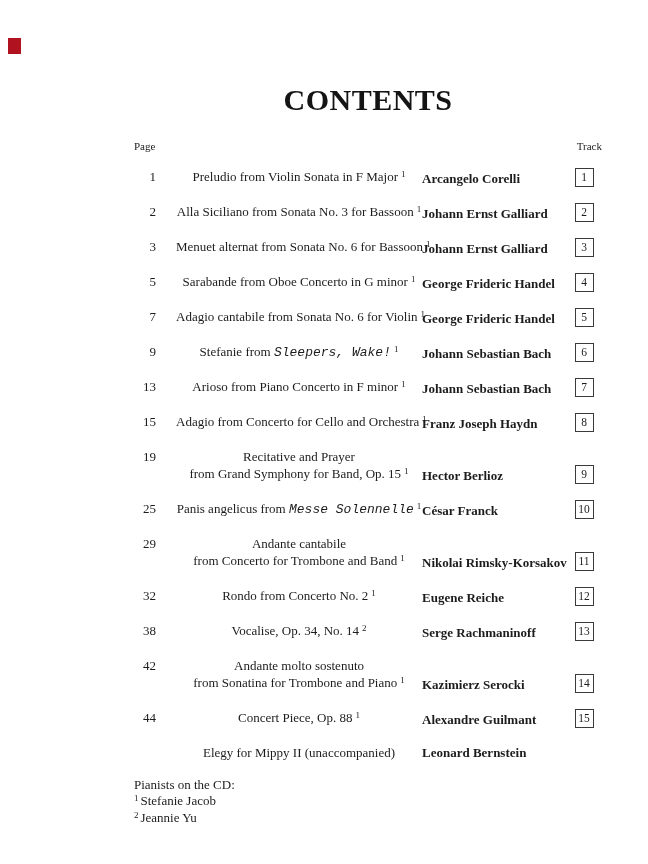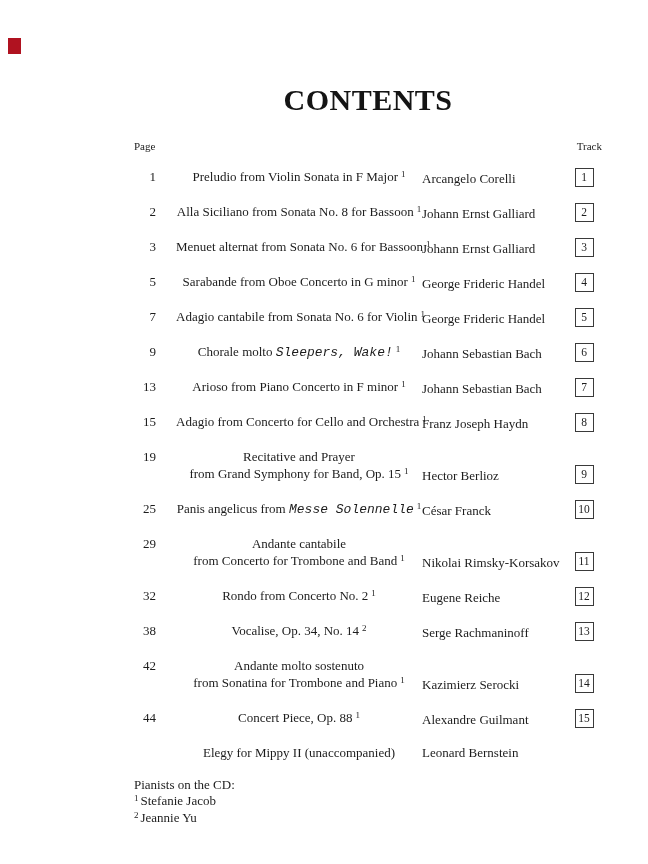--- a/index.html
+++ b/index.html
@@ -62,20 +62,21 @@
     margin-left: 20px;
     flex: none;
     text-align: center;
   }
   .t-line { line-height: 17px; white-space: nowrap; }
   .col-composer {
     width: 144px;
     flex: none;
     line-height: 17px;
     white-space: nowrap;
+    font-weight: bold;
   }
   .col-track {
     width: 36px;
     flex: none;
     text-align: center;
   }
   .track-box {
     display: inline-block;
     width: 17px;
     height: 17px;
@@ -124,21 +125,21 @@
         <div class="col-page">1</div>
         <div class="col-title">
           <div class="t-line"><span>Preludio from Violin Sonata in F Major</span><span class="sup-after">1</span></div>
         </div>
         <div class="col-composer">Arcangelo Corelli</div>
         <div class="col-track"><span class="track-box">1</span></div>
       </div>
       <div class="row">
         <div class="col-page">2</div>
         <div class="col-title">
-          <div class="t-line"><span>Alla Siciliano from Sonata No. 8 for Bassoon</span><span class="sup-after">1</span></div>
+          <div class="t-line"><span>Alla Siciliano from Sonata No. 3 for Bassoon</span><span class="sup-after">1</span></div>
         </div>
         <div class="col-composer">Johann Ernst Galliard</div>
         <div class="col-track"><span class="track-box">2</span></div>
       </div>
       <div class="row">
         <div class="col-page">3</div>
         <div class="col-title">
           <div class="t-line"><span>Menuet alternat from Sonata No. 6 for Bassoon</span><span class="sup-after">1</span></div>
         </div>
         <div class="col-composer">Johann Ernst Galliard</div>
@@ -156,21 +157,21 @@
         <div class="col-page">7</div>
         <div class="col-title">
           <div class="t-line"><span>Adagio cantabile from Sonata No. 6 for Violin</span><span class="sup-after">1</span></div>
         </div>
         <div class="col-composer">George Frideric Handel</div>
         <div class="col-track"><span class="track-box">5</span></div>
       </div>
       <div class="row">
         <div class="col-page">9</div>
         <div class="col-title">
-          <div class="t-line"><span>Chorale molto </span><span class="it">Sleepers, Wake!</span><span class="sup-after">1</span></div>
+          <div class="t-line"><span>Stefanie from </span><span class="it">Sleepers, Wake!</span><span class="sup-after">1</span></div>
         </div>
         <div class="col-composer">Johann Sebastian Bach</div>
         <div class="col-track"><span class="track-box">6</span></div>
       </div>
       <div class="row">
         <div class="col-page">13</div>
         <div class="col-title">
           <div class="t-line"><span>Arioso from Piano Concerto in F minor</span><span class="sup-after">1</span></div>
         </div>
         <div class="col-composer">Johann Sebastian Bach</div>

